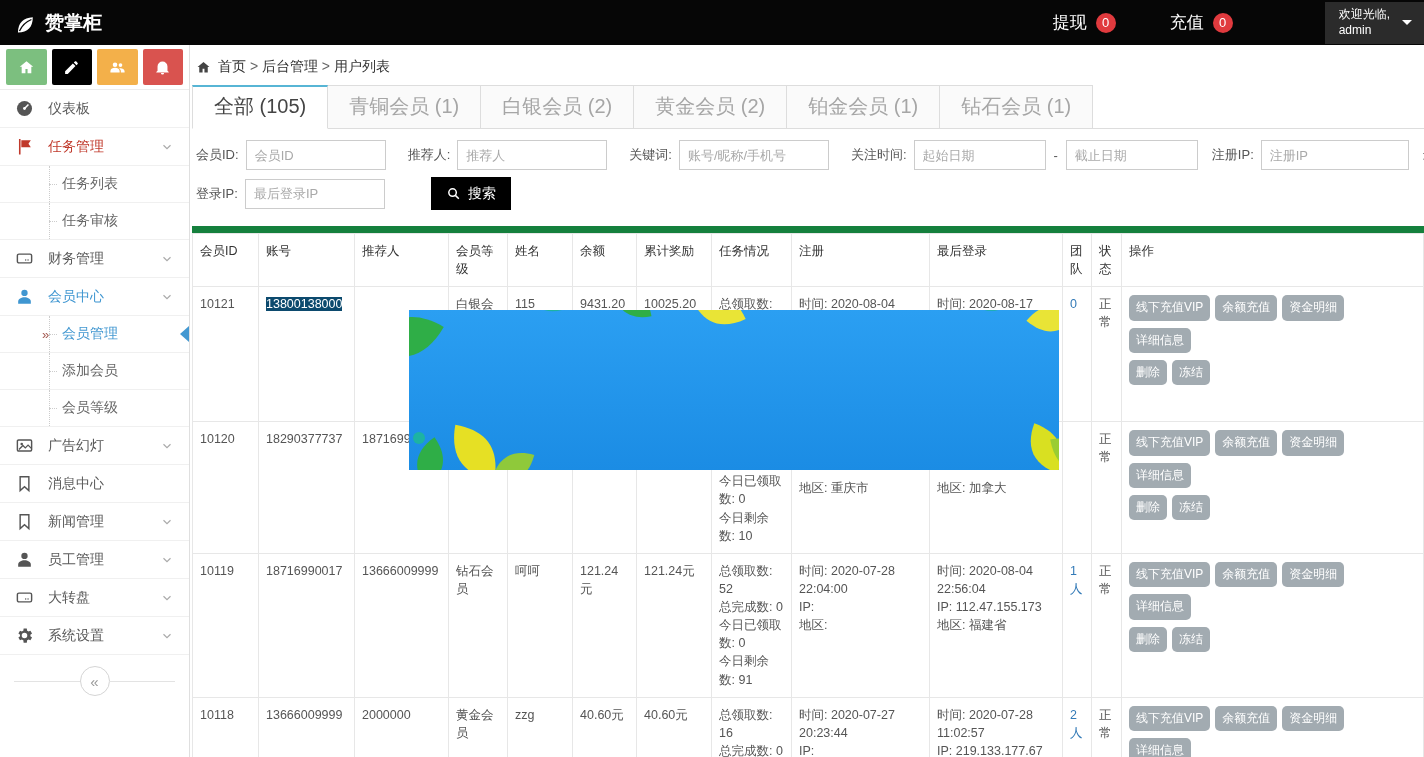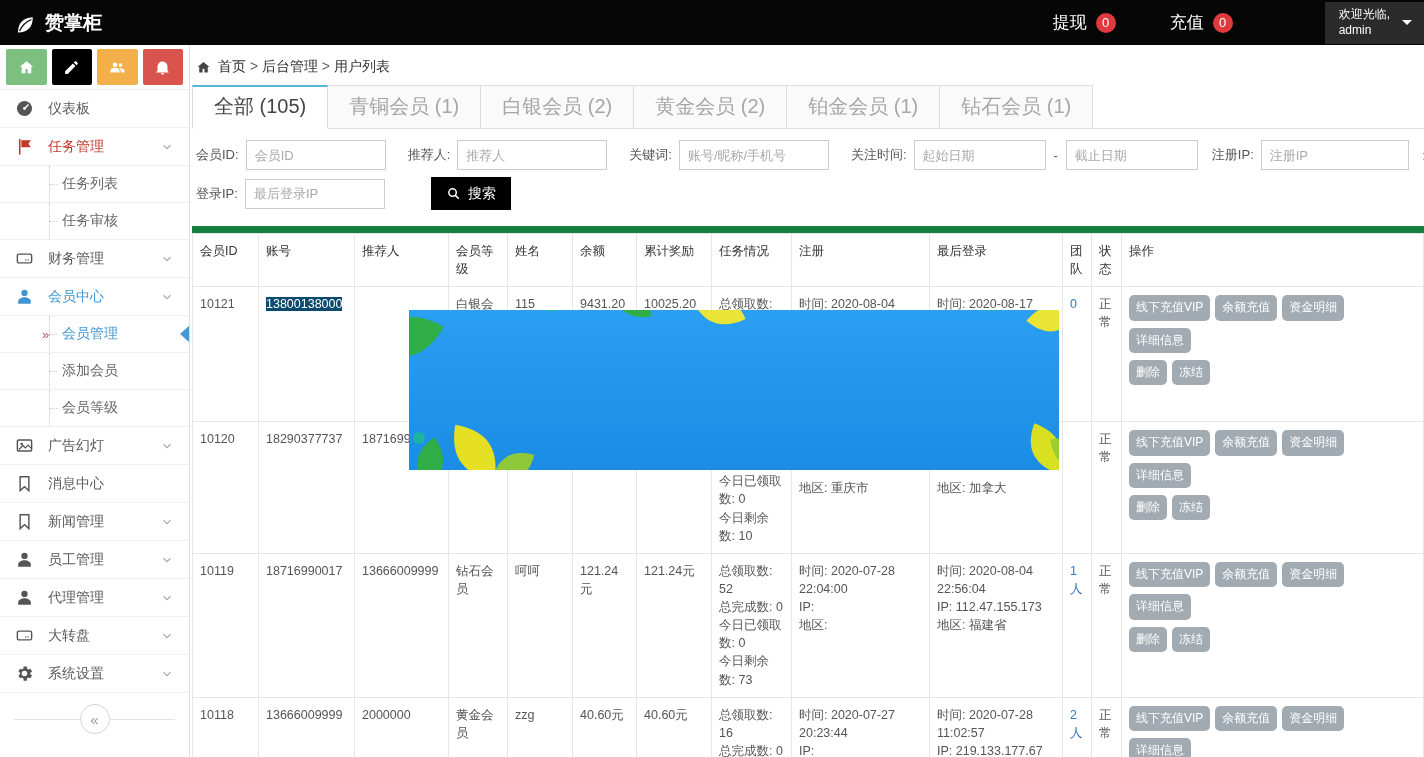--- a/index.html
+++ b/index.html
@@ -263,34 +263,20 @@
         </span>
       </div>
       <div class="menu-row">
     <span class="ic mi">
           <svg viewBox="0 0 24 24" fill="currentColor">
             <circle cx="12" cy="7.5" r="4"></circle>
             <path d="M12 13c-4 0-8 2-8 5.5V21h16v-2.5C20 15 16 13 12 13z"></path>
           </svg>
         </span>
     <span>员工管理</span>
-    <span class="ic chev">
-          <svg viewBox="0 0 24 24" fill="none" stroke="currentColor" stroke-width="2">
-            <path d="M6 9l6 6 6-6"></path>
-          </svg>
-        </span>
-      </div>
-      <div class="menu-row">
-    <span class="ic mi">
-          <svg viewBox="0 0 24 24" fill="currentColor">
-            <circle cx="12" cy="7.5" r="4"></circle>
-            <path d="M12 13c-4 0-8 2-8 5.5V21h16v-2.5C20 15 16 13 12 13z"></path>
-          </svg>
-        </span>
-    <span>代理管理</span>
     <span class="ic chev">
           <svg viewBox="0 0 24 24" fill="none" stroke="currentColor" stroke-width="2">
             <path d="M6 9l6 6 6-6"></path>
           </svg>
         </span>
       </div>
       <div class="menu-row">
     <span class="ic mi">
           <svg viewBox="0 0 24 24" fill="none" stroke="currentColor" stroke-width="1.8">
             <rect x="3" y="6.5" width="18" height="11" rx="2"></rect>
@@ -475,21 +461,21 @@
     <td class="num">18716990017</td>
     <td class="num">13666009999</td>
     <td>钻石会员</td>
     <td>呵呵</td>
     <td class="num">121.24元</td>
     <td class="num">121.24元</td>
     <td>
               <div class="tl">总领取数: 52</div>
               <div class="tl">总完成数: 0</div>
               <div class="tl">今日已领取数: 0</div>
-              <div class="tl">今日剩余数: 73</div>
+              <div class="tl">今日剩余数: 91</div>
             </td>
     <td>
               <div class="tl">时间: 2020-07-28 22:04:00</div>
               <div class="tl">IP:</div>
               <div class="tl">地区:</div>
             </td>
     <td>
               <div class="tl">时间: 2020-08-04 22:56:04</div>
               <div class="tl">IP: 112.47.155.173</div>
               <div class="tl">地区: 福建省</div>

